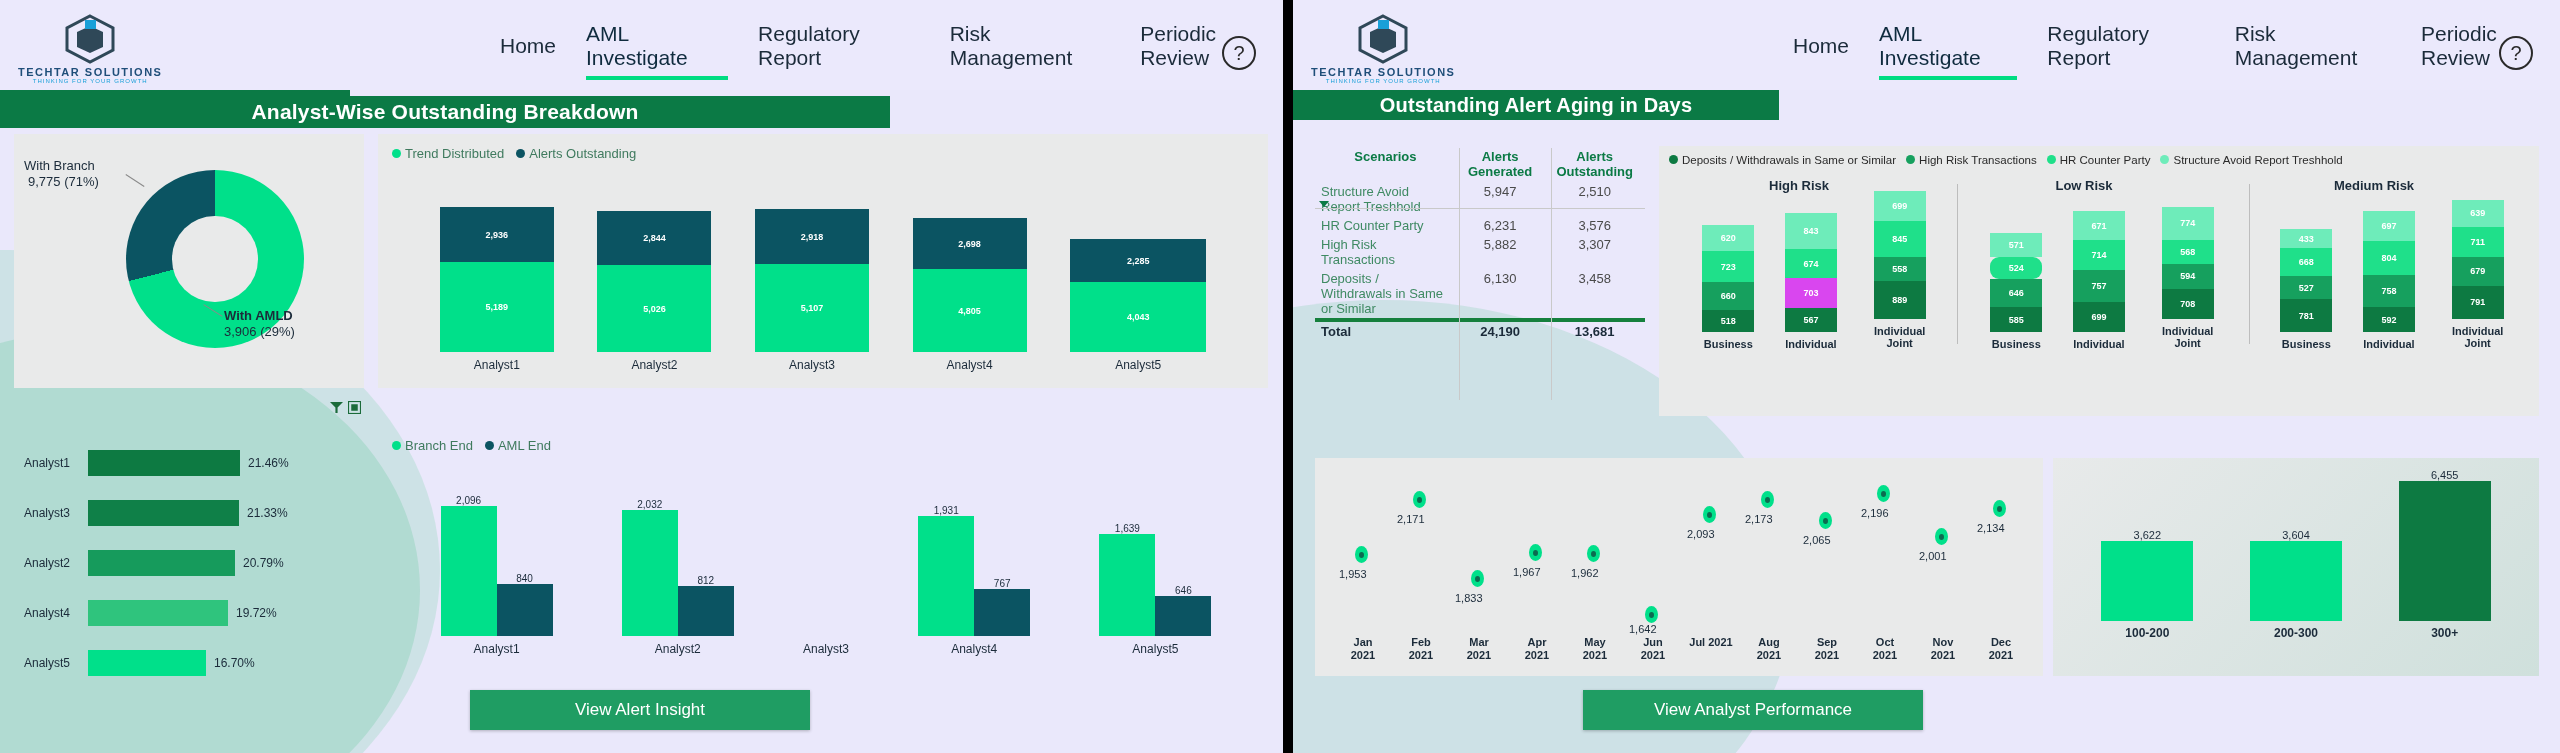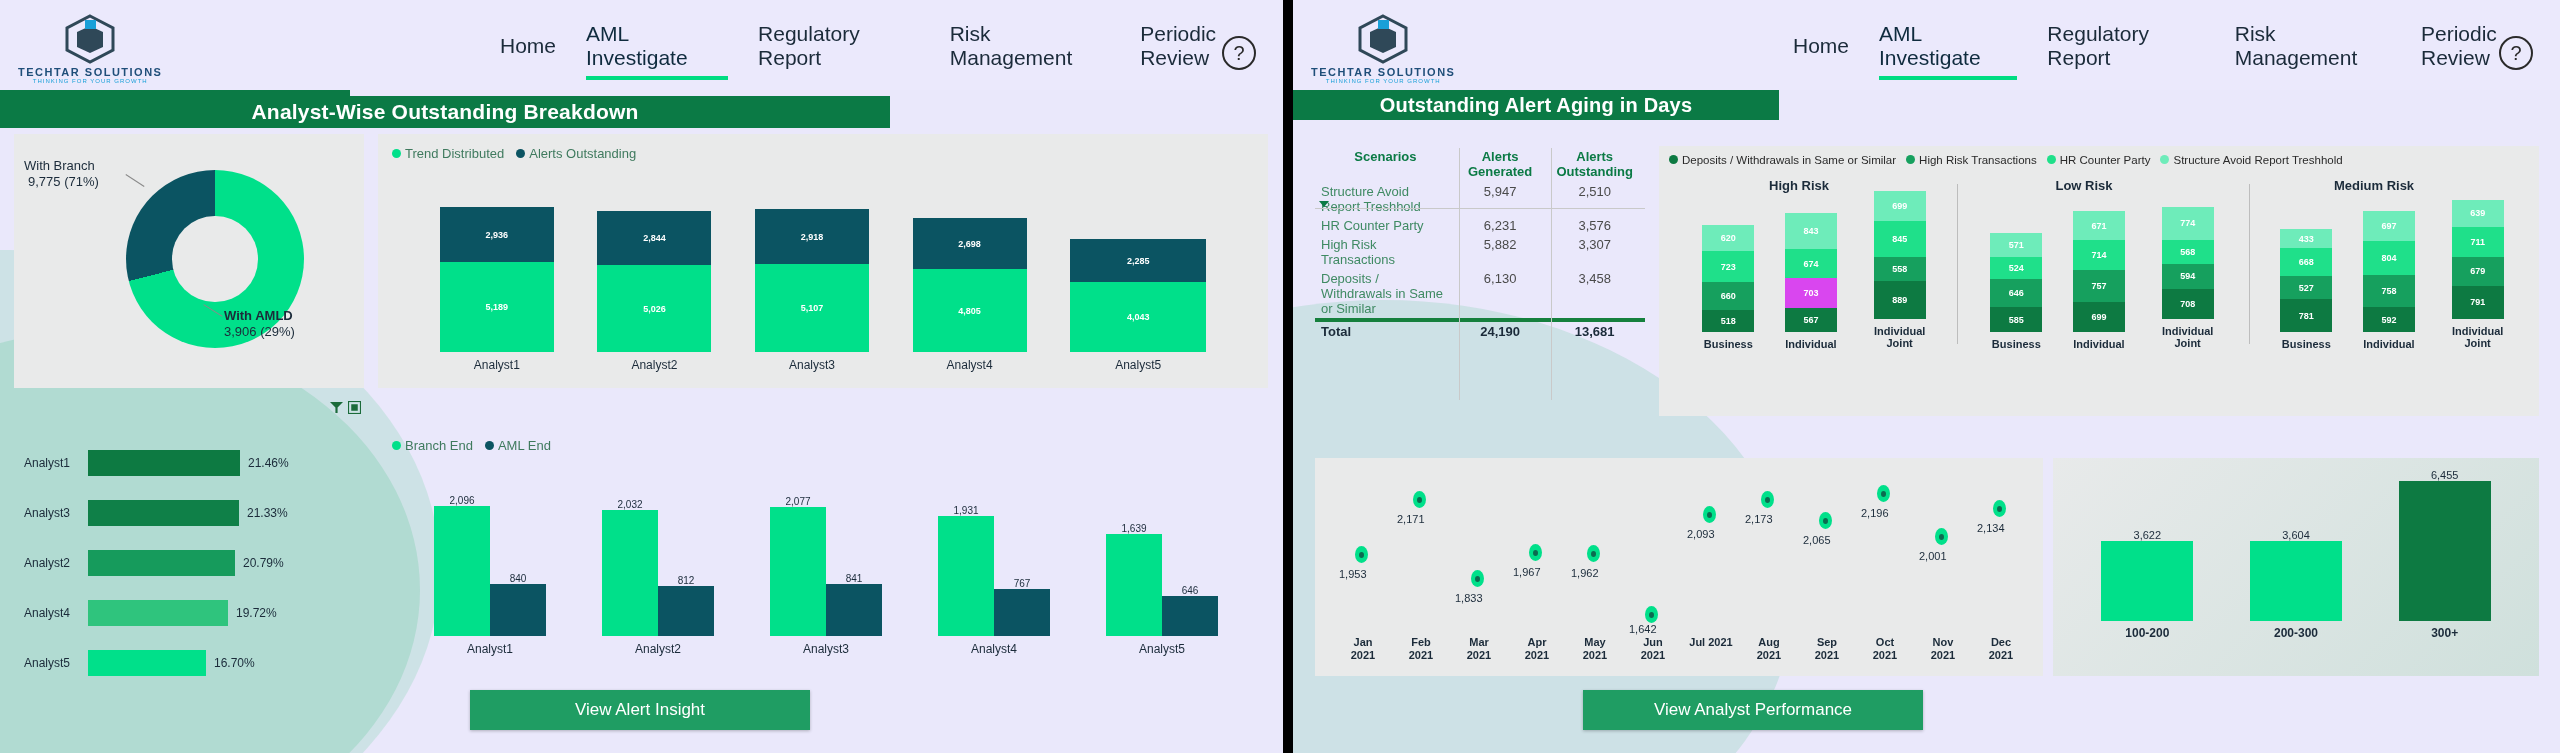--- a/index.html
+++ b/index.html
@@ -271,30 +271,20 @@
                 <div style="width:56px;height:126px;background:#00e08a;"></div>
               </div>
               <div style="display:flex; flex-direction:column; align-items:center;">
                 <span style="font-size:10px;color:#1b2b3a;">812</span>
                 <div style="width:56px;height:50px;background:#0b5462;"></div>
               </div>
             </div>
             <div class="axis-lbl">Analyst2</div>
           </div>
           <div class="colgrp">
-            <div style="display:flex; align-items:flex-end;">
-              <div style="display:flex; flex-direction:column; align-items:center;">
-                <span style="font-size:10px;color:#1b2b3a;">2,077</span>
-                <div style="width:56px;height:129px;background:#00e08a;"></div>
-              </div>
-              <div style="display:flex; flex-direction:column; align-items:center;">
-                <span style="font-size:10px;color:#1b2b3a;">841</span>
-                <div style="width:56px;height:52px;background:#0b5462;"></div>
-              </div>
-            </div>
             <div class="axis-lbl">Analyst3</div>
           </div>
           <div class="colgrp">
             <div style="display:flex; align-items:flex-end;">
               <div style="display:flex; flex-direction:column; align-items:center;">
                 <span style="font-size:10px;color:#1b2b3a;">1,931</span>
                 <div style="width:56px;height:120px;background:#00e08a;"></div>
               </div>
               <div style="display:flex; flex-direction:column; align-items:center;">
                 <span style="font-size:10px;color:#1b2b3a;">767</span>
@@ -436,21 +426,21 @@
               <div class="seg" style="background:#0d7a42;height:38px;">889</div>
             </div>
             <div class="mlbl" style="position:relative; margin-top:6px; width:64px;">Individual Joint</div>
           </div>
         </div>
 
         <div style="position:absolute; left:316px; top:54px; width:260px; height:150px; display:flex; align-items:flex-end; justify-content:space-around;">
           <div style="display:flex;flex-direction:column;align-items:center;">
             <div style="width:52px;display:flex;flex-direction:column;">
               <div class="seg" style="background:#6eecba;height:24px;">571</div>
-              <div class="seg" style="background:#1fe08a;height:22px;">524</div>
+              <div class="seg" style="background:#1fe08a;height:22px;border-radius:9px;">524</div>
               <div class="seg" style="background:#16a05e;height:28px;">646</div>
               <div class="seg" style="background:#0d7a42;height:25px;">585</div>
             </div>
             <div class="axis-lbl" style="font-weight:bold;font-size:11px;">Business</div>
           </div>
           <div style="display:flex;flex-direction:column;align-items:center;">
             <div style="width:52px;display:flex;flex-direction:column;">
               <div class="seg" style="background:#6eecba;height:29px;">671</div>
               <div class="seg" style="background:#1fe08a;height:30px;">714</div>
               <div class="seg" style="background:#16a05e;height:32px;">757</div>

